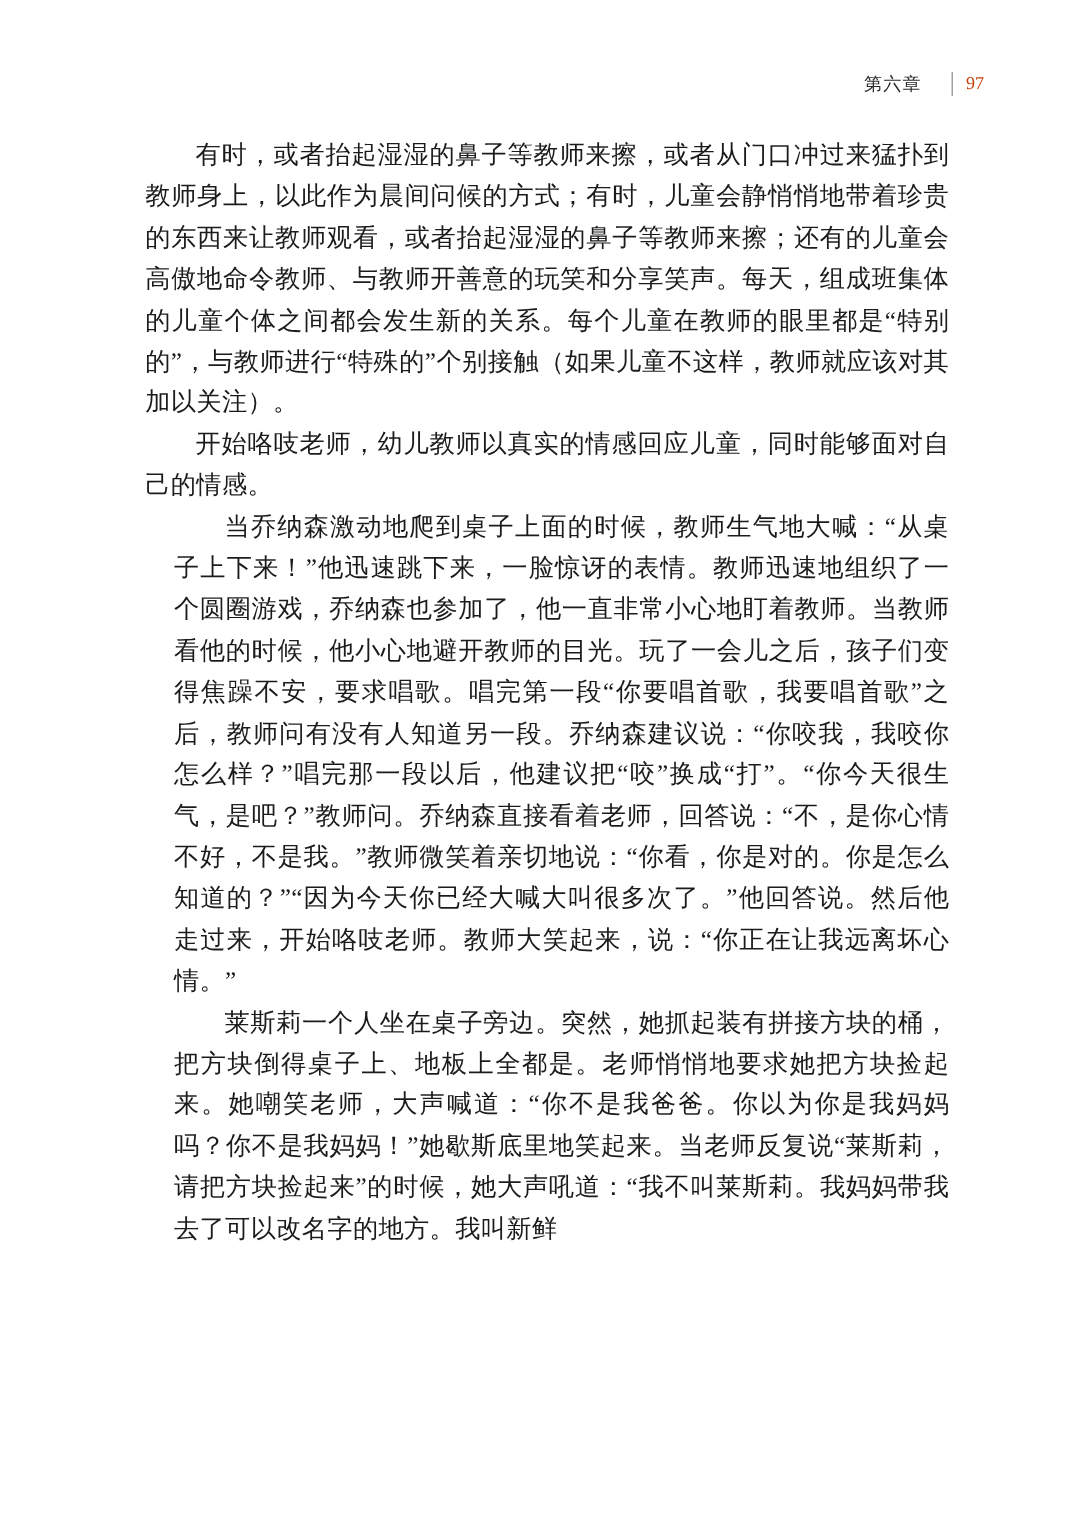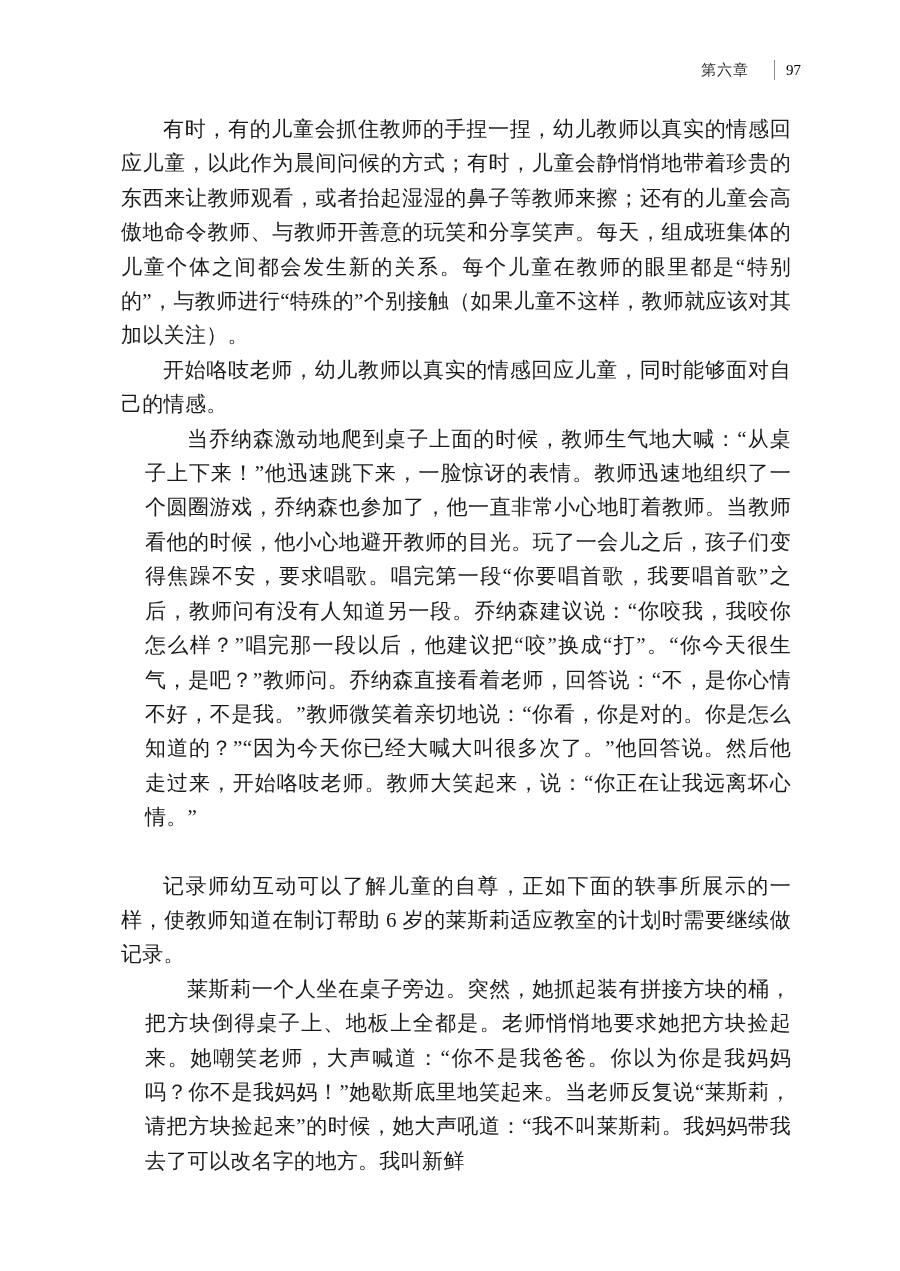--- a/index.html
+++ b/index.html
@@ -13,21 +13,21 @@
     height: 1271px;
     background: #ffffff;
     font-family: "Liberation Serif", "DejaVu Serif", serif;
     color: #1b1b1b;
     overflow: hidden;
   }
   
   .running-header {
     position: absolute;
     top: 60px;
-    right: 99px;
+    right: 80px;
     display: flex;
     align-items: center;
     font-size: 15px;
     color: #2a2a2a;
     white-space: nowrap;
   }
   .running-header .chapter {
     margin-right: 14px;
     letter-spacing: 1px;
   }
@@ -36,21 +36,21 @@
   }
   .running-header .divider {
     display: inline-block;
     width: 1px;
     height: 20px;
     background: #8a8a8a;
     margin: 0 11px;
   }
   .running-header .pagenum {
     font-size: 15px;
-    color: #000000;
+    color: #c2410c;
     text-align: center;
   }
   
   .content {
     position: absolute;
     top: 112px;
     left: 121px;
     width: 670px;
     font-size: 21px;
     line-height: 34.4px;
@@ -81,20 +81,19 @@
 
 <div class="page">
 
   <div class="running-header">
     <span class="chapter">第六章</span>
     <span class="divider"></span>
     <span class="pagenum">97</span>
   </div>
 
   <div class="content">
-    <p class="body-para">有时，有的儿童会抓住教师的手捏一捏，幼儿教师以真实的情感回应儿童，以此作为晨间问候的方式；有时，儿童会静悄悄地带着珍贵的东西来让教师观看，或者抬起湿湿的鼻子等教师来擦；还有的儿童会高傲地命令教师、与教师开善意的玩笑和分享笑声。每天，组成班集体的儿童个体之间都会发生新的关系。每个儿童在教师的眼里都是“特别的”，与教师进行“特殊的”个别接触（如果儿童不这样，教师就应该对其加以关注）。</p>
+    <p class="body-para">有时，或者抬起湿湿的鼻子等教师来擦，或者从门口冲过来猛扑到教师身上，以此作为晨间问候的方式；有时，儿童会静悄悄地带着珍贵的东西来让教师观看，或者抬起湿湿的鼻子等教师来擦；还有的儿童会高傲地命令教师、与教师开善意的玩笑和分享笑声。每天，组成班集体的儿童个体之间都会发生新的关系。每个儿童在教师的眼里都是“特别的”，与教师进行“特殊的”个别接触（如果儿童不这样，教师就应该对其加以关注）。</p>
     <p class="body-para">开始咯吱老师，幼儿教师以真实的情感回应儿童，同时能够面对自己的情感。</p>
     <p class="anecdote">当乔纳森激动地爬到桌子上面的时候，教师生气地大喊：“从桌子上下来！”他迅速跳下来，一脸惊讶的表情。教师迅速地组织了一个圆圈游戏，乔纳森也参加了，他一直非常小心地盯着教师。当教师看他的时候，他小心地避开教师的目光。玩了一会儿之后，孩子们变得焦躁不安，要求唱歌。唱完第一段“你要唱首歌，我要唱首歌”之后，教师问有没有人知道另一段。乔纳森建议说：“你咬我，我咬你怎么样？”唱完那一段以后，他建议把“咬”换成“打”。“你今天很生气，是吧？”教师问。乔纳森直接看着老师，回答说：“不，是你心情不好，不是我。”教师微笑着亲切地说：“你看，你是对的。你是怎么知道的？”“因为今天你已经大喊大叫很多次了。”他回答说。然后他走过来，开始咯吱老师。教师大笑起来，说：“你正在让我远离坏心情。”</p>
-    <p class="body-para gap-before">记录师幼互动可以了解儿童的自尊，正如下面的轶事所展示的一样，使教师知道在制订帮助 6 岁的莱斯莉适应教室的计划时需要继续做记录。</p>
     <p class="anecdote">莱斯莉一个人坐在桌子旁边。突然，她抓起装有拼接方块的桶，把方块倒得桌子上、地板上全都是。老师悄悄地要求她把方块捡起来。她嘲笑老师，大声喊道：“你不是我爸爸。你以为你是我妈妈吗？你不是我妈妈！”她歇斯底里地笑起来。当老师反复说“莱斯莉，请把方块捡起来”的时候，她大声吼道：“我不叫莱斯莉。我妈妈带我去了可以改名字的地方。我叫新鲜</p>
   </div>
 
 </div>
 
 </body></html>

